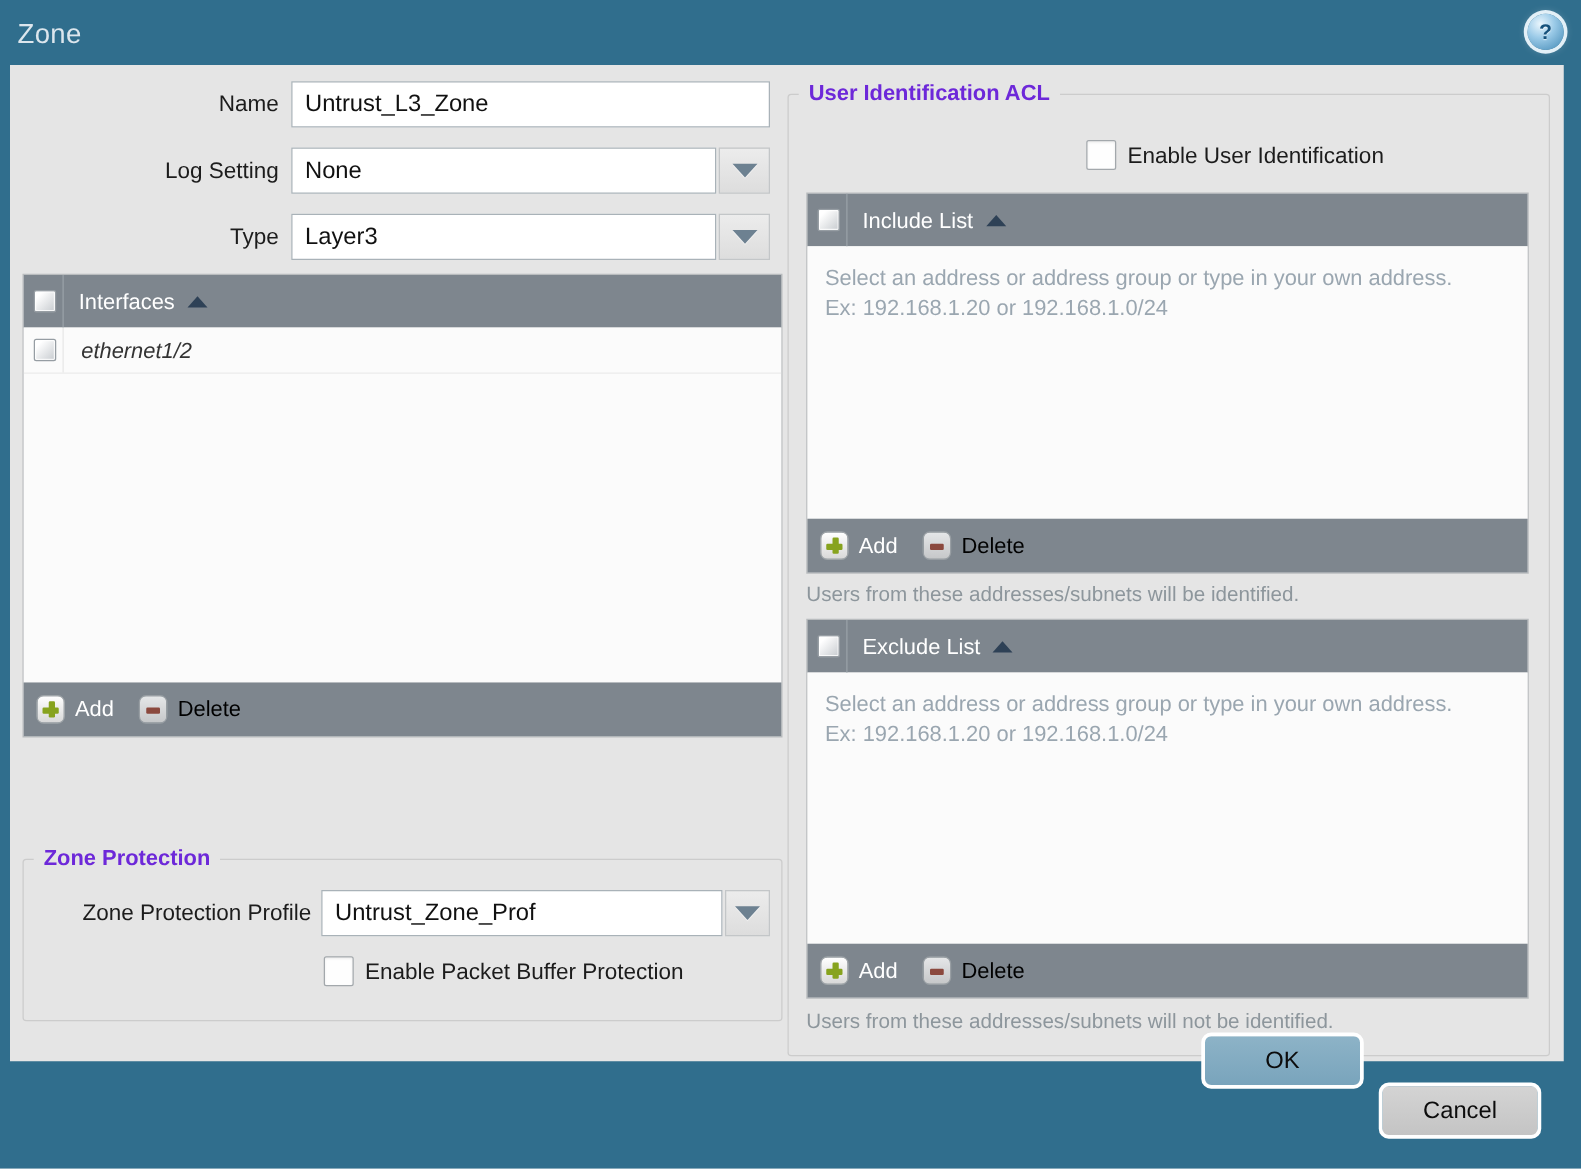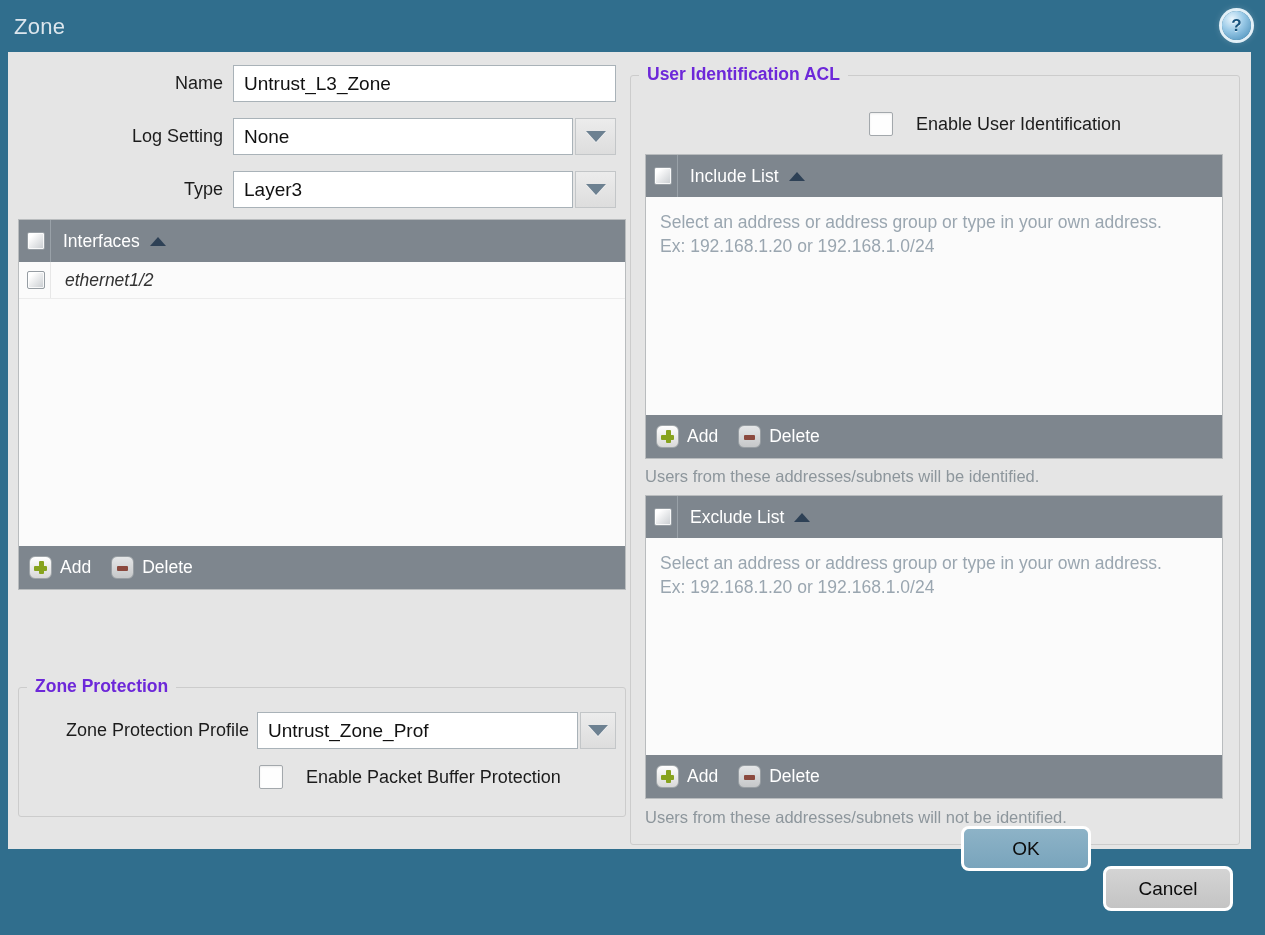--- a/index.html
+++ b/index.html
@@ -55,21 +55,21 @@
   .tri-up { width:0; height:0; border-left:8px solid transparent; border-right:8px solid transparent;
             border-bottom:9px solid #2e4156; margin-left:10px; }
   .panel-body { background:#fbfbfb; overflow:hidden; }
   .trow { height:37px; display:flex; align-items:center; border-bottom:1px solid #ececec; cursor:pointer; }
   .rcell-cb { width:32px; height:100%; display:flex; align-items:center; padding-left:8px;
               border-right:1px solid #e7e7e7; flex:none; }
   .trow-label { margin-left:14px; font-size:17.5px; color:#333;font-style:italic; }
 
   .btn-add, .btn-del { display:flex; align-items:center; gap:8px; cursor:pointer; }
   .btn-add span.lbl { font-size:17.5px; color:#ffffff; }
-  .btn-del span.lbl { font-size:17.5px; color:#ffffff; }
+  .btn-del span.lbl { font-size:17.5px; color:#000000; }
   .icon-plus, .icon-minus { position:relative; width:23px; height:23px; border-radius:6px;
         border:1px solid #9fa5a9; background:linear-gradient(#ffffff,#d8d8d8); flex:none; }
   .icon-plus::before { content:""; position:absolute; left:4px; right:4px; top:9px; height:5px; background:#87a31e; border-radius:1px; }
   .icon-plus::after  { content:""; position:absolute; top:4px; bottom:4px; left:9px; width:5px; background:#87a31e; border-radius:1px; }
   .icon-minus { opacity:.8; }
   .icon-minus::before { content:""; position:absolute; left:5px; right:5px; top:9px; height:5px; background:#8f3a2b; border-radius:1px; }
 
   
   .tbl-interfaces { left:10px; top:167px; width:608px; }
   .tbl-interfaces .panel-body { height:284px; }
@@ -77,21 +77,21 @@
   
   .fieldset { position:absolute; border:1px solid #cccccc; border-radius:3px; }
   .flegend { position:absolute; top:-12px; left:8px; background:#e5e5e5; padding:0 8px;
              font-size:17.5px; font-weight:bold; color:#6d28d9; white-space:nowrap; }
 
   .fs-zp { left:10px; top:635px; width:608px; height:130px; }
   .row-zpp { left:0; top:24px; }
   .row-zpp label { width:238px; padding-right:8px; }
   .row-zpp .txt { width:321px; }
   .row-zpp .dd { width:36px; }
-  .cbrow { position:absolute; display:flex; align-items:center; gap:23px; }
+  .cbrow { position:absolute; display:flex; align-items:center; gap:9px; }
   .cb-label { font-size:18px; color:#1c1c1c; white-space:nowrap; }
   .row-pbp { left:240px; top:77px; }
 
   .fs-uid { left:622px; top:23px; width:610px; height:770px; }
   .row-eui { left:238px; top:36px; }
 
   .p-include { left:14px; top:78px; width:578px; }
   .p-include .panel-body { height:218px; }
   .p-exclude { left:14px; top:419px; width:578px; }
   .p-exclude .panel-body { height:217px; }

